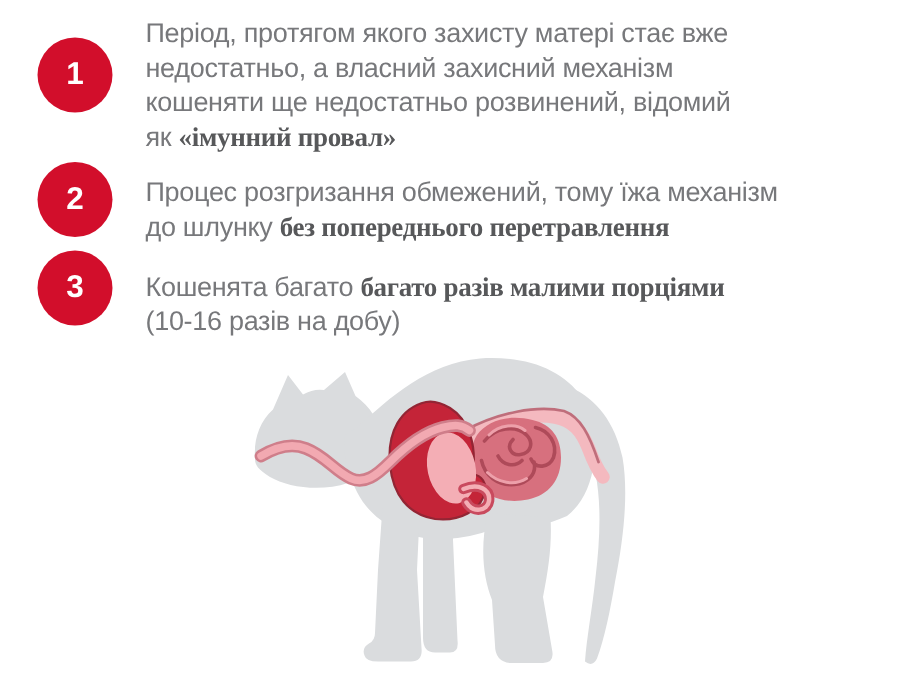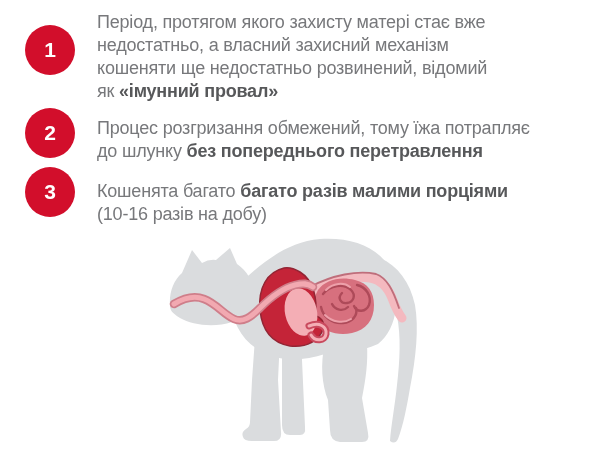--- a/index.html
+++ b/index.html
@@ -25,21 +25,21 @@
   .step-text {
     position:absolute; left:97px; width:485px;
     color:var(--text);
     font-size:18px; line-height:23px;
     letter-spacing:-0.2px;
     white-space:pre-line;
   }
   #text-1 { top:11px; }
   #text-2 { top:117px; }
   #text-3 { top:180px; }
-  .step-text b { color:var(--text-bold); font-weight:bold; }
+  .step-text b { color:var(--text-bold); font-weight:bold;font-family:Liberation Serif, serif; }
   #cat-svg { position:absolute; left:160px; top:230px; }
   .cat-fill { fill:var(--cat-body); }
   .colon-band   { stroke:var(--colon); stroke-width:9; fill:none; stroke-linecap:round; }
   .colon-edge   { stroke:var(--colon-outline); stroke-width:1.8; fill:none; stroke-linecap:round; }
   .intestine    { fill:var(--intestine); }
   .swirl-dark   { stroke:var(--intestine-dark); stroke-width:2.4; fill:none; stroke-linecap:round; }
   .swirl-light  { stroke:var(--intestine-light); stroke-width:2; fill:none; stroke-linecap:round; }
   .stomach      { fill:var(--stomach); stroke:var(--stomach-shadow); stroke-width:1.5; }
   .stomach-in   { fill:var(--stomach-inner); }
   .duo-dark     { stroke:var(--duodenum); stroke-width:7; fill:none; stroke-linecap:round; }
@@ -50,21 +50,21 @@
 </head>
 <body>
 
 <div class="badge" id="badge-1">1</div>
 <div class="step-text" id="text-1"><span>Період, протягом якого захисту матері стає вже
 недостатньо, а власний захисний механізм
 кошеняти ще недостатньо розвинений, відомий
 як </span><b>«імунний провал»</b><span></span></div>
 
 <div class="badge" id="badge-2">2</div>
-<div class="step-text" id="text-2"><span>Процес розгризання обмежений, тому їжа потрапляє
+<div class="step-text" id="text-2"><span>Процес розгризання обмежений, тому їжа механізм
 до шлунку </span><b>без попереднього перетравлення</b><span></span></div>
 
 <div class="badge" id="badge-3">3</div>
 <div class="step-text" id="text-3"><span>Кошенята багато </span><b>багато разів малими порціями</b><span>
 (10-16 разів на добу)</span></div>
 
 <svg id="cat-svg" width="300" height="220" viewBox="0 0 300 220">
 
   <g>
 

